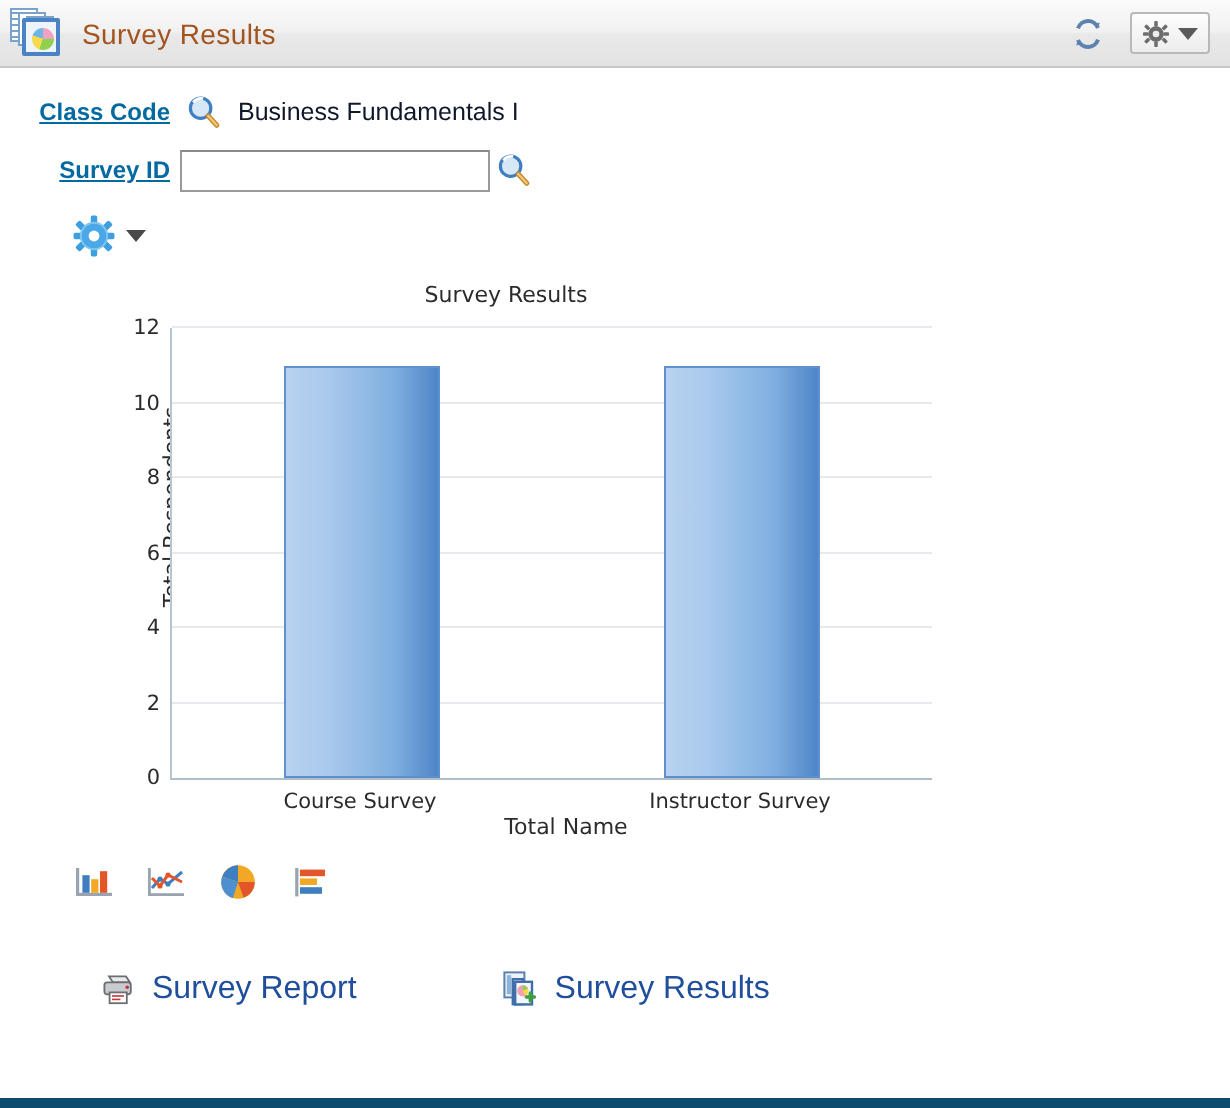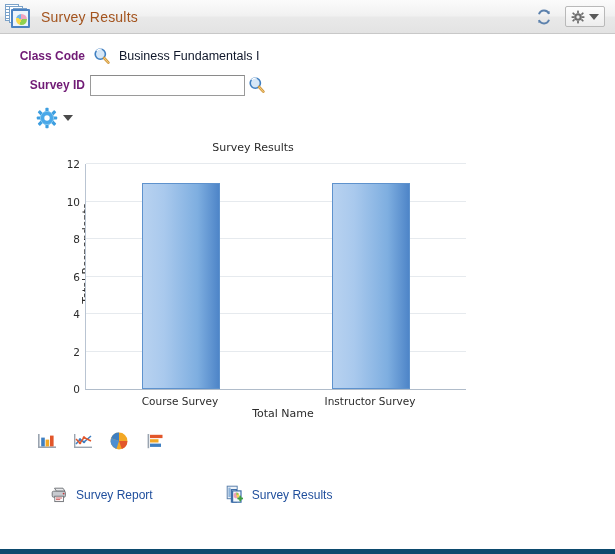--- a/index.html
+++ b/index.html
@@ -126,22 +126,23 @@
     align-items: center;
     height: 24px;
     margin-bottom: 5px;
   }
   .field-label {
     width: 85px;
     text-align: right;
     padding-right: 5px;
     font-size: 12px;
     font-weight: bold;
-    color: #701a75;
+    color: #0369a1;
     white-space: nowrap;
+    text-decoration: underline;
   }
   .field-input {
     box-sizing: border-box;
     width: 155px;
     height: 21px;
     border: 1px solid #9a9a9a;
     border-top-color: #8a8a8a;
     background: #ffffff;
     font-family: "Liberation Sans", sans-serif;
     font-size: 12.5px;
@@ -283,21 +284,21 @@
     align-items: center;
     margin: 34px 0 0 50px;
   }
   .link-item {
     display: flex;
     align-items: center;
     gap: 6px;
     cursor: pointer;
   }
   .link-text {
-    font-size: 12px;
+    font-size: 16px;
     color: #1f4e9c;
     white-space: nowrap;
   }
   #link-gap { width: 73px; }
   .printer-icon { width: 20px; height: 18px; position: relative; }
   .pages-icon { width: 20px; height: 19px; position: relative; }
 </style>
 </head>
 <body>
 

